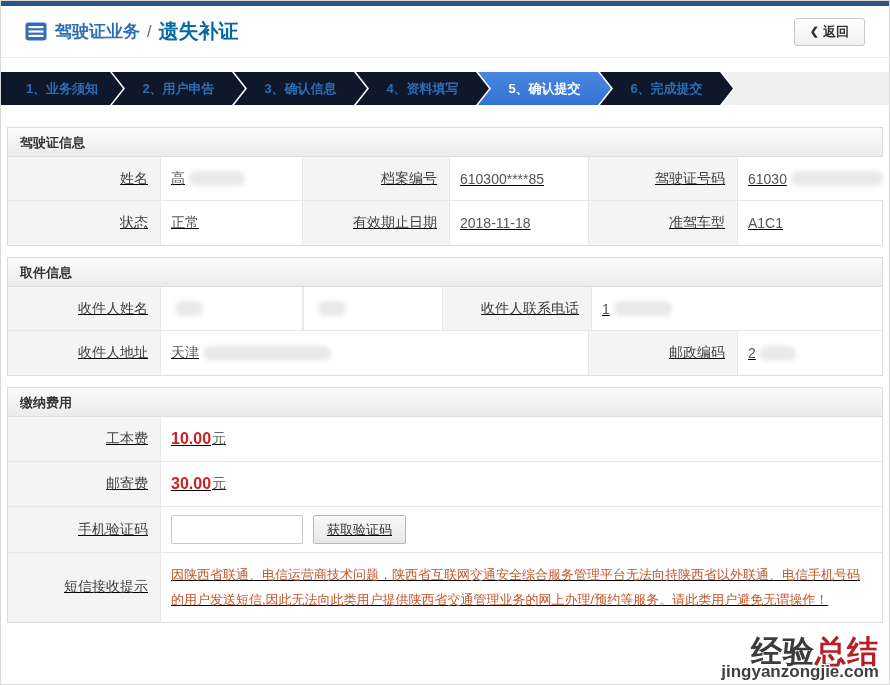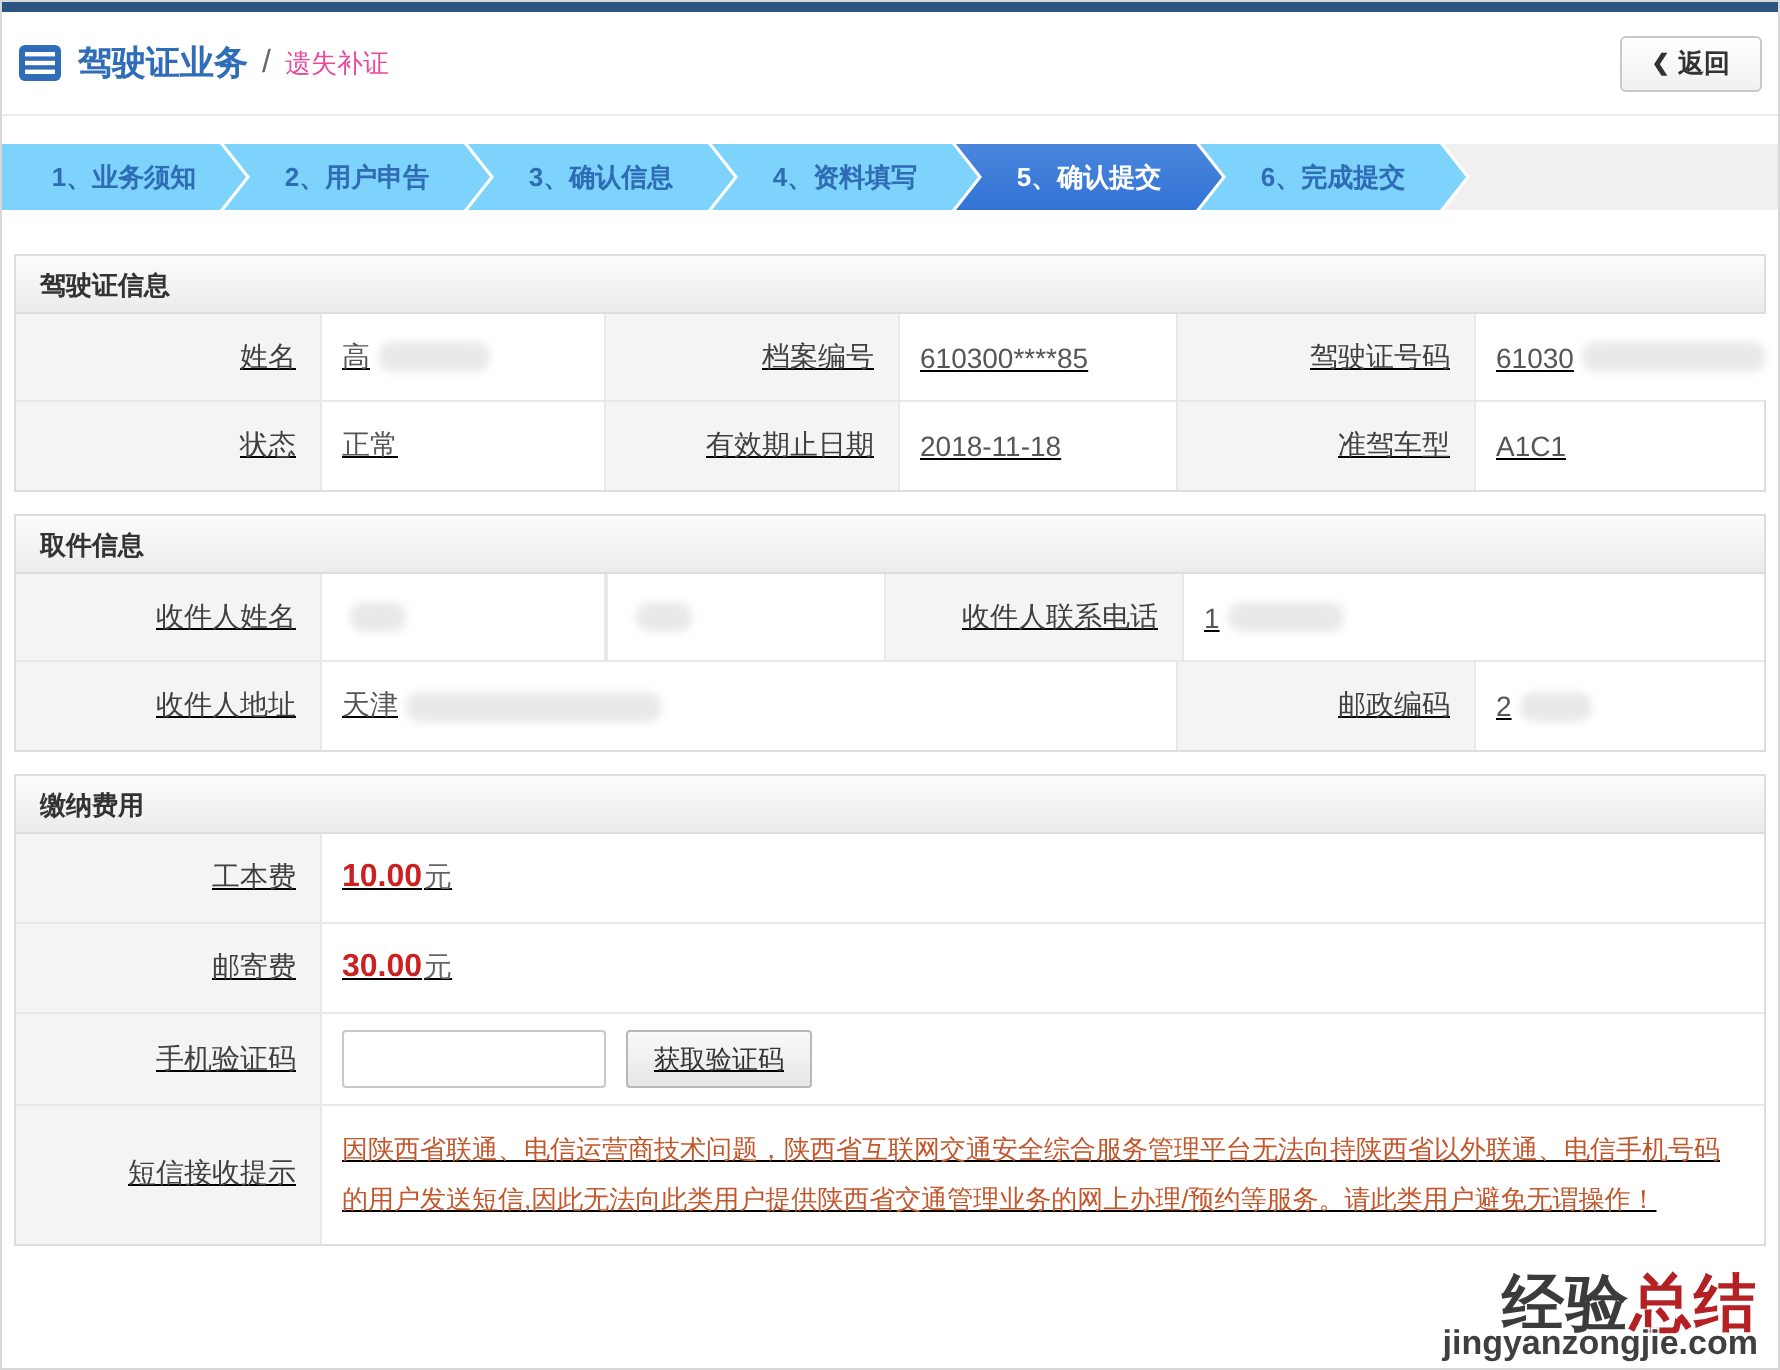--- a/index.html
+++ b/index.html
@@ -15,42 +15,42 @@
     border: 1px solid #d8d8d8;
     background: #fff;
     position: relative;
   }
   .topbar { height: 5px; background: #2b5482; }
 
   
   .header {
     height: 52px;
     display: flex; align-items: center;
-    padding: 0 8px;
+    padding: 0 24px;
     border-bottom: 1px solid #ececec;
   }
   .title-icon { margin-right: 8px; display: inline-flex; }
   .page-title { font-size: 17px; font-weight: bold; color: #2f6db8; }
   .title-divider { font-size: 16px; color: #666; margin: 0 7px; }
-  .page-subtitle { font-size: 13px; color: #ec4899; }
+  .page-subtitle { font-size: 20px; color: #0369a1; font-weight: bold; }
   .back-button {
     margin-left: auto;
     height: 28px; padding: 0 15px;
     background: linear-gradient(#ffffff, #f0f0f0);
     border: 1px solid #c9c9c9; border-radius: 3px;
     font-size: 13px; font-weight: bold; color: #333;
     display: inline-flex; align-items: center; cursor: pointer;
   }
   .back-button .chev { font-size: 11px; margin-right: 4px; }
 
   
   .steps { display: flex; margin-top: 14px; height: 33px; }
   .step {
     width: 133px; margin-left: -11px;
-    background: #7dd3fc;
+    background: #0f172a;
     color: #2e6db6; font-size: 13px; font-weight: bold;
     display: flex; align-items: center; justify-content: center;
     clip-path: polygon(0 0, calc(100% - 13px) 0, 100% 50%, calc(100% - 13px) 100%, 0 100%, 13px 50%);
   }
   .step:first-child {
     width: 122px; margin-left: 0;
     clip-path: polygon(0 0, calc(100% - 13px) 0, 100% 50%, calc(100% - 13px) 100%, 0 100%);
   }
   .step.active { background: linear-gradient(#4a86dd, #3273d4); color: #fff; }
   .step-filler {

